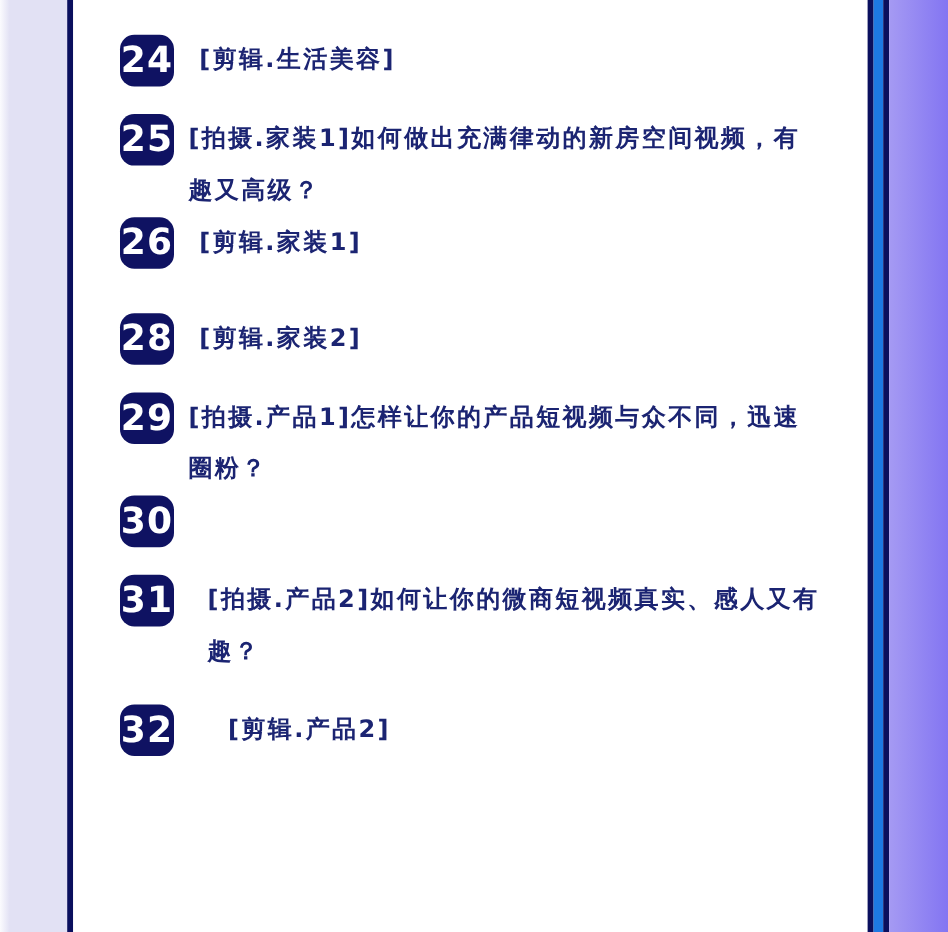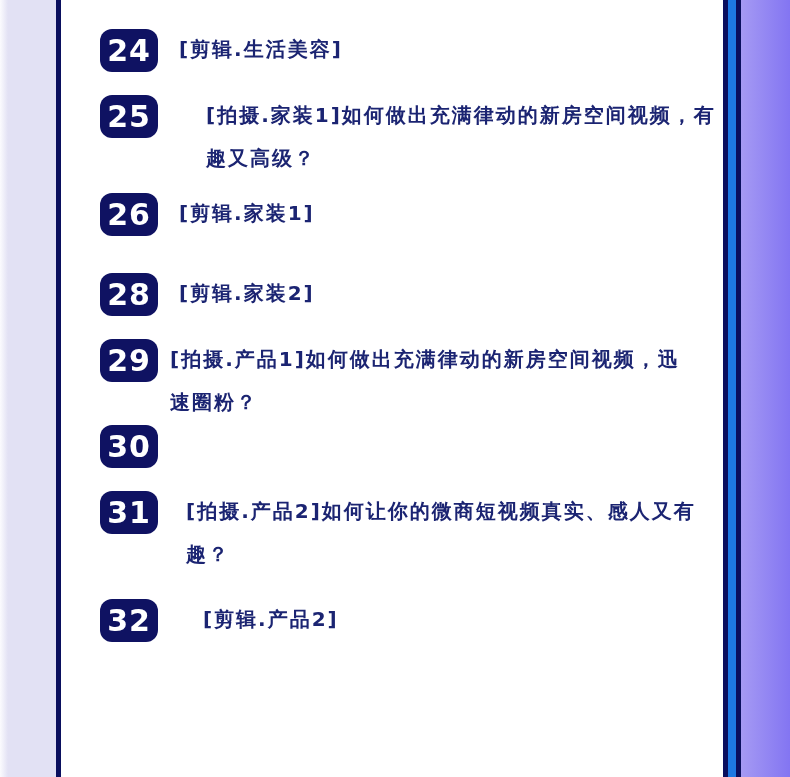--- a/index.html
+++ b/index.html
@@ -55,30 +55,30 @@
     background: var(--content-bg);
     padding: 28px 0 0 39px;
     overflow: hidden;
   }
   .row {
     display: flex;
     align-items: flex-start;
     min-height: 44px;
   }
   .row:nth-child(1) { margin-bottom: 22px; }
-  .row:nth-child(2) { margin-bottom: 12px; gap: 36px; }
+  .row:nth-child(2) { margin-bottom: 0; }
   .row:nth-child(3) { margin-bottom: 36px; }
   .row:nth-child(4) { margin-bottom: 22px; }
   .row:nth-child(5) { }
   .row:nth-child(6) { margin-bottom: 22px; }
   .row:nth-child(7) { margin-bottom: 22px; gap: 16px; }
   .row:nth-child(8) { margin-bottom: 8px; gap: 24px; }
   .num-badge {
     flex: 0 0 auto;
-    width: 58px;
+    width: 45px;
     height: 43px;
     border-radius: 12px;
     background: var(--badge-bg);
     color: #ffffff;
     font-size: 30px;
     font-weight: 700;
     letter-spacing: 1px;
     display: flex;
     align-items: center;
     justify-content: center;
@@ -119,21 +119,21 @@
   </div>
 
 
   <div class="row">
     <div class="num-badge">28</div>
     <div class="row-text"> [剪辑.家装2]</div>
   </div>
 
   <div class="row">
     <div class="num-badge">29</div>
-    <div class="row-text">[拍摄.产品1]如何做出充满律动的新房空间视频，迅速圈粉？</div>
+    <div class="row-text">[拍摄.产品1]怎样让你的产品短视频与众不同，迅速圈粉？</div>
   </div>
 
   <div class="row">
     <div class="num-badge">30</div>
   </div>
 
   <div class="row">
     <div class="num-badge">31</div>
     <div class="row-text">[拍摄.产品2]如何让你的微商短视频真实、感人又有趣？</div>
   </div>

